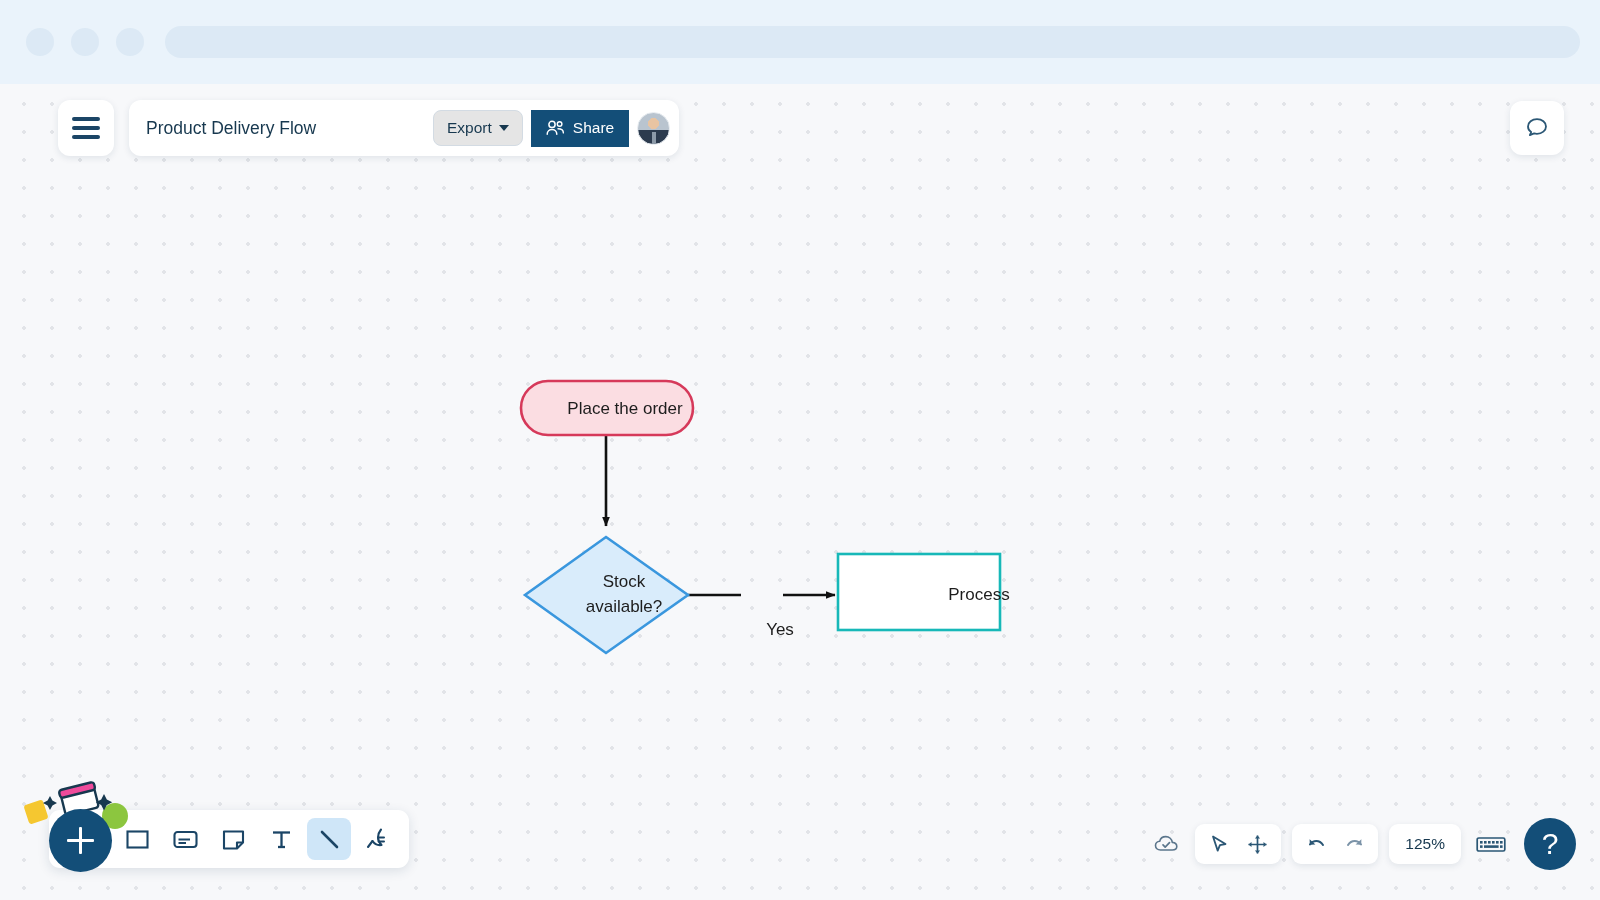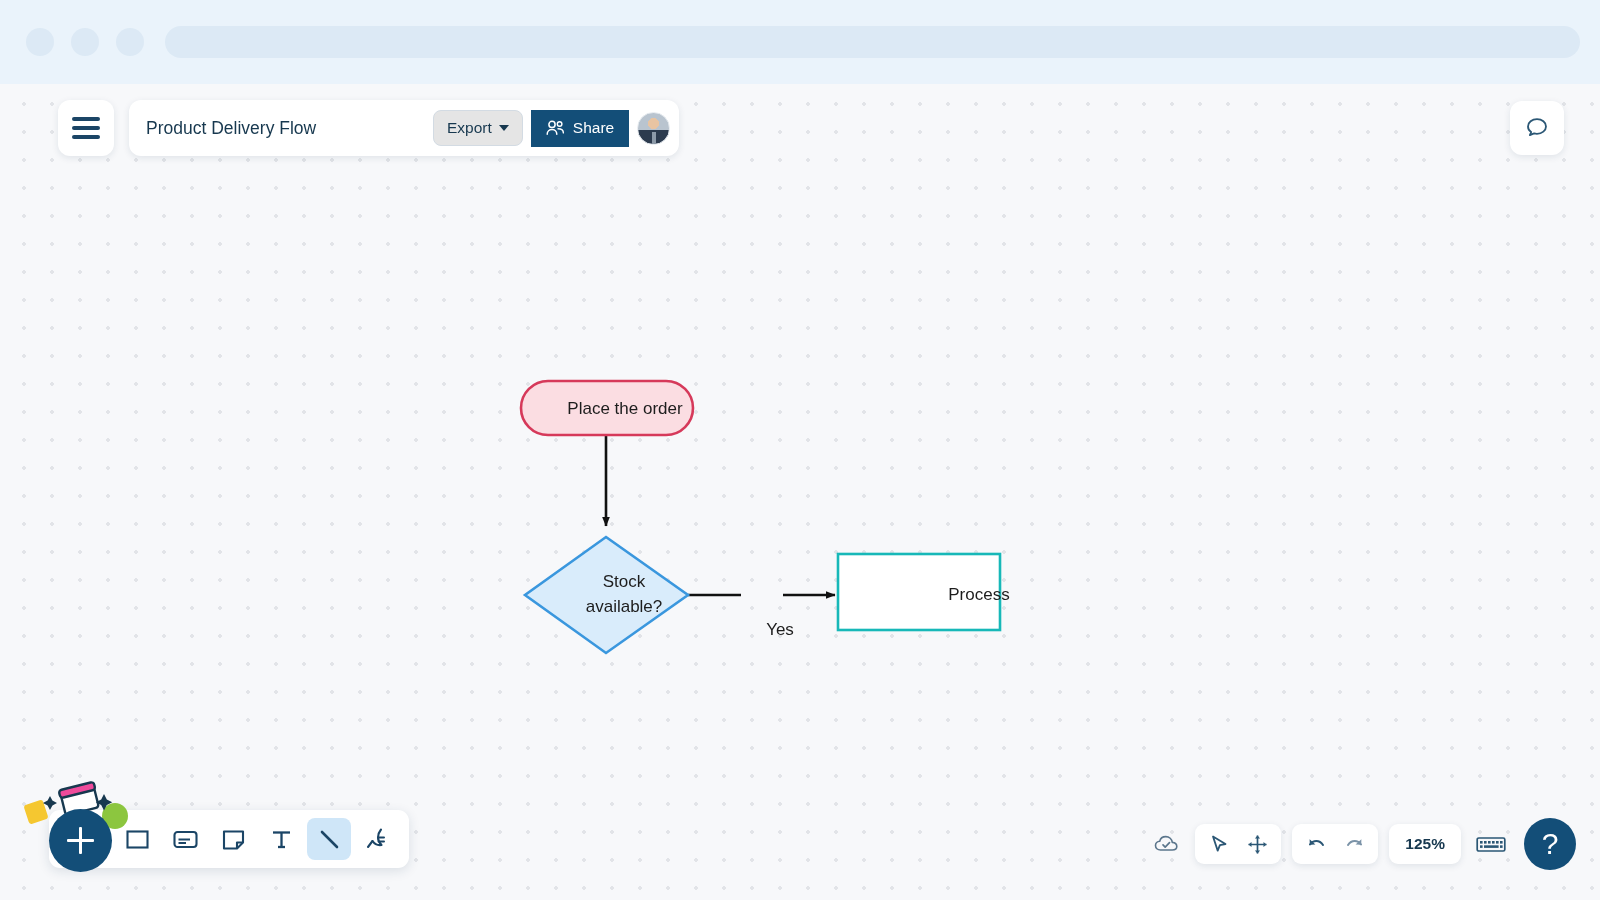--- a/index.html
+++ b/index.html
@@ -124,21 +124,21 @@
   .br-bar {
     position: absolute; right: 24px; bottom: 30px;
     display: flex; align-items: center; gap: 11px;
   }
   .pill {
     background: #fff; border-radius: 9px; height: 40px;
     box-shadow: 0 2px 7px rgba(24,52,82,.10);
     display: flex; align-items: center; padding: 0 6px; gap: 2px;
   }
   .pill .ic { width: 36px; height: 32px; display: flex; align-items: center; justify-content: center; cursor: pointer; }
-  .zoom-val { font-size: 15.5px; font-weight: bold; color: #17384f; padding: 0 10px; cursor: pointer; }
+  .zoom-val { font-size: 15.5px; font-weight: normal; color: #17384f; padding: 0 10px; cursor: pointer; }
   .cloud-ic { width: 34px; height: 34px; display: flex; align-items: center; justify-content: center; }
   .kbd-ic { width: 38px; height: 34px; display: flex; align-items: center; justify-content: center; cursor: pointer; }
   .help-btn {
     width: 52px; height: 52px; border-radius: 50%; background: #134e78;
     color: #fff; font-size: 30px; display: flex; align-items: center;
     justify-content: center; cursor: pointer; margin-left: 3px;
   }
 </style>
 </head>
 <body>

